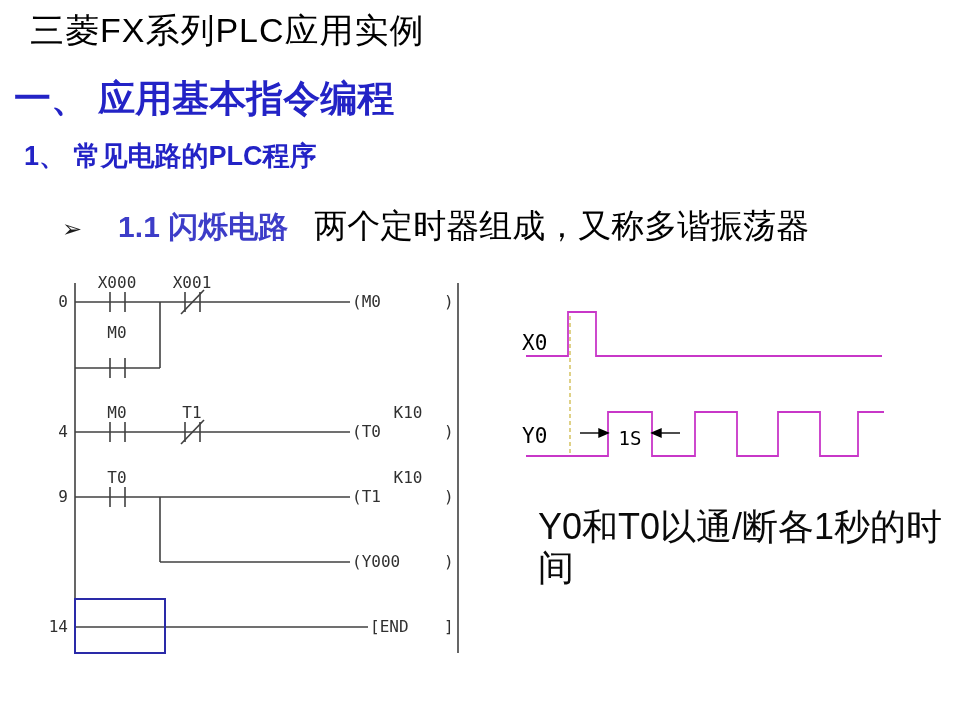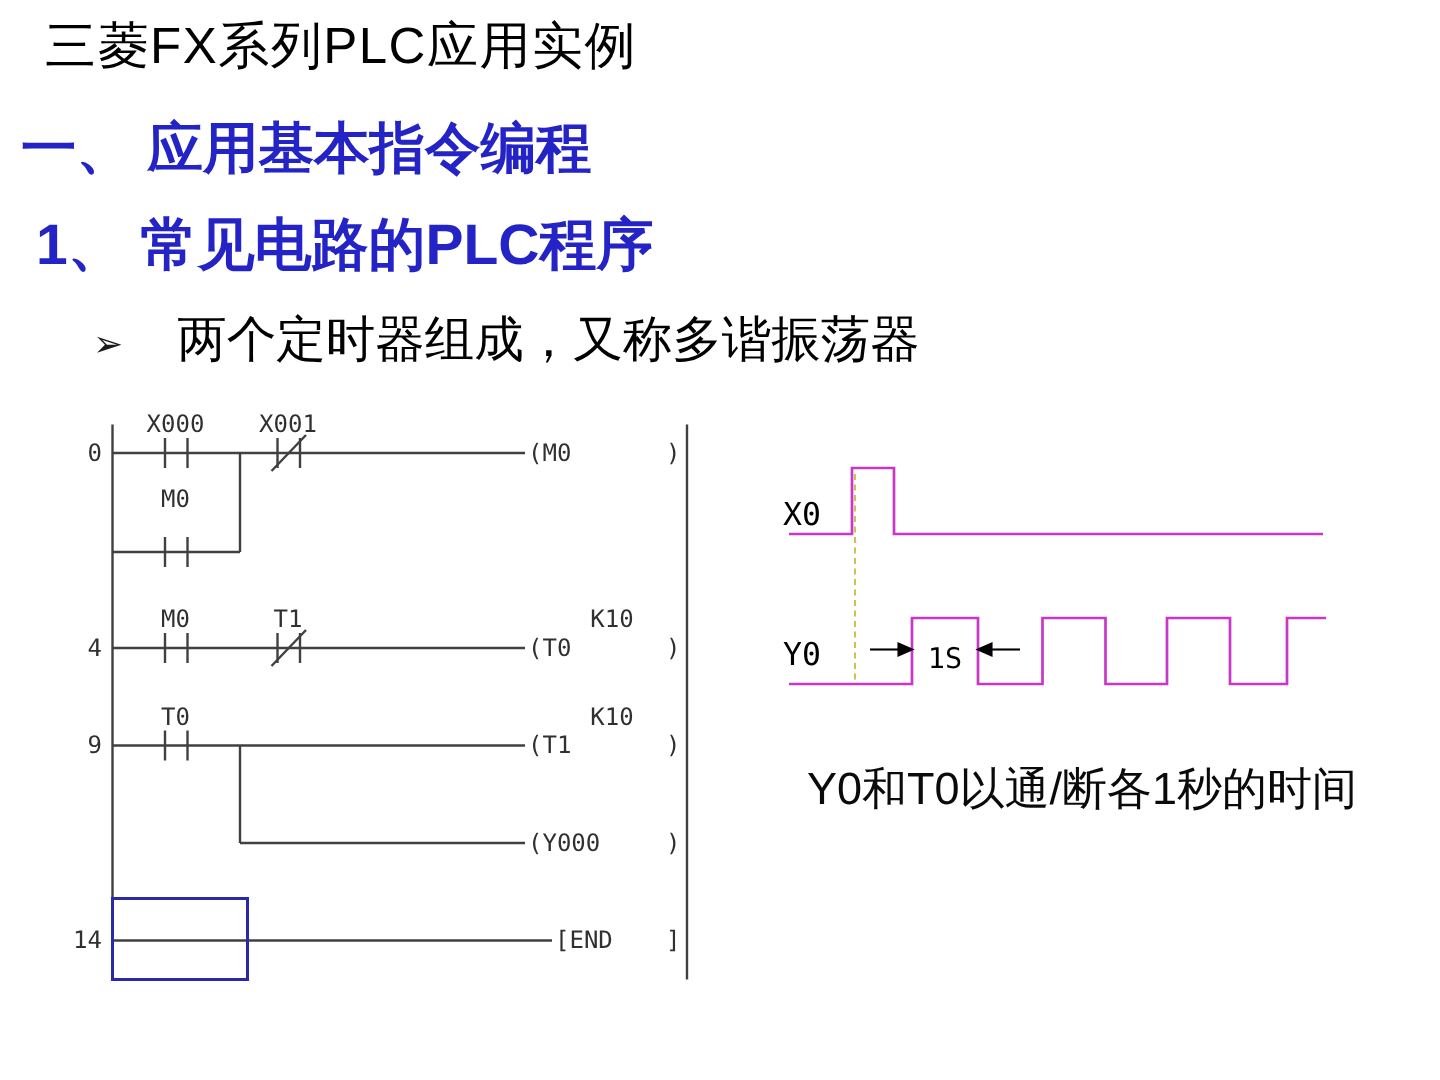--- a/index.html
+++ b/index.html
@@ -8,45 +8,46 @@
     background:#ffffff;
     font-family:"Liberation Sans", sans-serif;
     position:relative;
     overflow:hidden;
   }
   .slide { position:absolute; left:0; top:0; width:960px; height:720px; background:#fff; }
   .abs { position:absolute; }
 
   .title      { left:30px;  top:8px;   font-size:34px; color:#000000; letter-spacing:1px; white-space:nowrap; }
   .heading1   { left:14px;  top:74px;  font-size:37px; font-weight:bold; color:#2323c6; white-space:nowrap; }
-  .heading2   { left:24px;  top:138px; font-size:38px; font-weight:bold; color:#2323c6; white-space:nowrap; }
+  .heading2   { left:24px;  top:138px; font-size:27px; font-weight:bold; color:#2323c6; white-space:nowrap; }
 
   .bullet-row { left:62px; top:204px; display:flex; align-items:baseline; white-space:nowrap; }
   .bullet-marker { font-size:24px; color:#1c1c1c; margin-right:36px; }
   .bullet-topic  { font-size:30px; font-weight:bold; color:#3d3dc8; margin-right:26px; }
   .bullet-desc   { font-size:33px; color:#000000;text-align:right; }
 
-  .note { left:486px; top:506px; width:460px; font-size:30px; color:#0a0a0a; line-height:41px; }
+  .note { left:486px; top:506px; width:460px; font-size:36px; color:#0a0a0a; line-height:41px; }
   .note .indent { padding-left:52px; }
 
   svg { position:absolute; }
   svg text { font-family:"DejaVu Sans Mono","Liberation Mono",monospace; }
   .sig-label { font-size:21px; fill:#000; }
 </style>
 </head>
 <body>
 
 <div class="slide">
 
   <div class="abs title">三菱FX系列PLC应用实例</div>
   <div class="abs heading1">一、 应用基本指令编程</div>
   <div class="abs heading2">1、 常见电路的PLC程序</div>
 
   <div class="abs bullet-row">
     <span class="bullet-marker">➢</span>
+    <span class="bullet-topic">1.1 闪烁电路</span>
     <span class="bullet-desc">两个定时器组成，又称多谐振荡器</span>
   </div>
 
   <svg style="left:40px; top:270px;" width="440" height="395" viewBox="0 0 440 395">
 
     <g stroke="#404040" stroke-width="1.6" fill="none">
 
       <line x1="35" y1="13" x2="35" y2="383"></line>
       <line x1="418" y1="13" x2="418" y2="383"></line>
 

